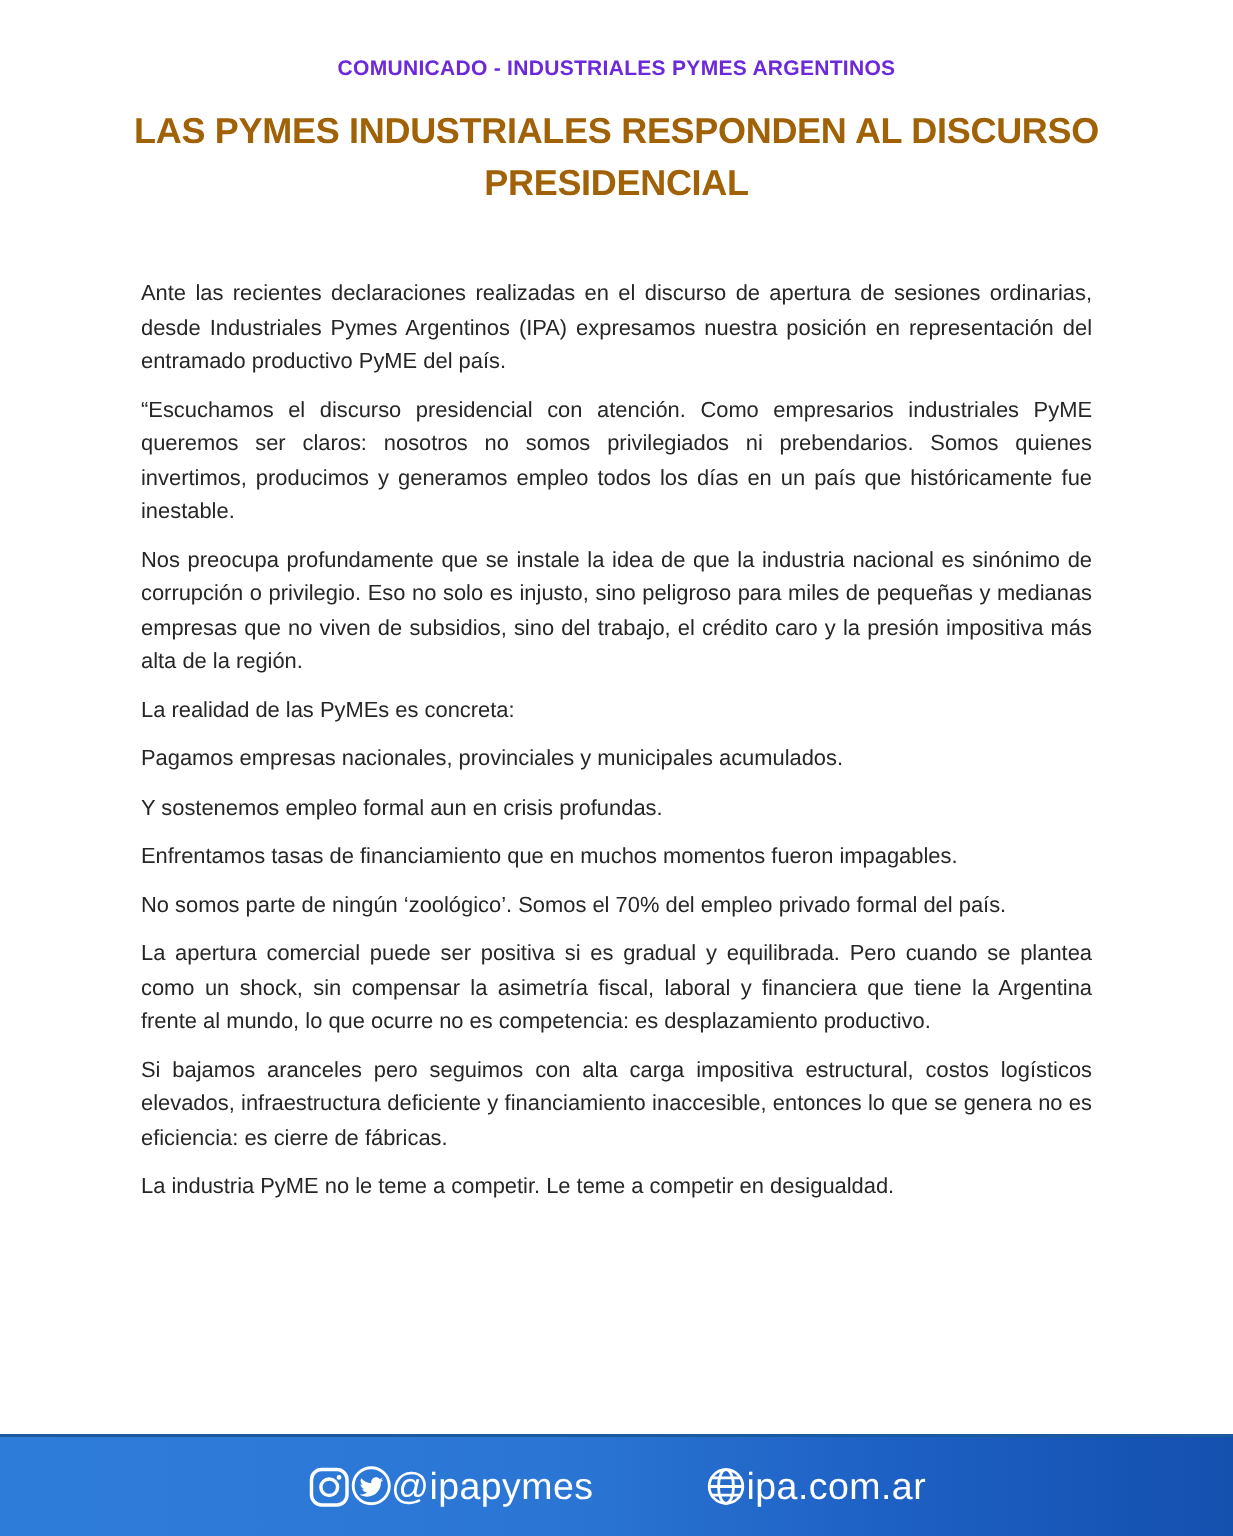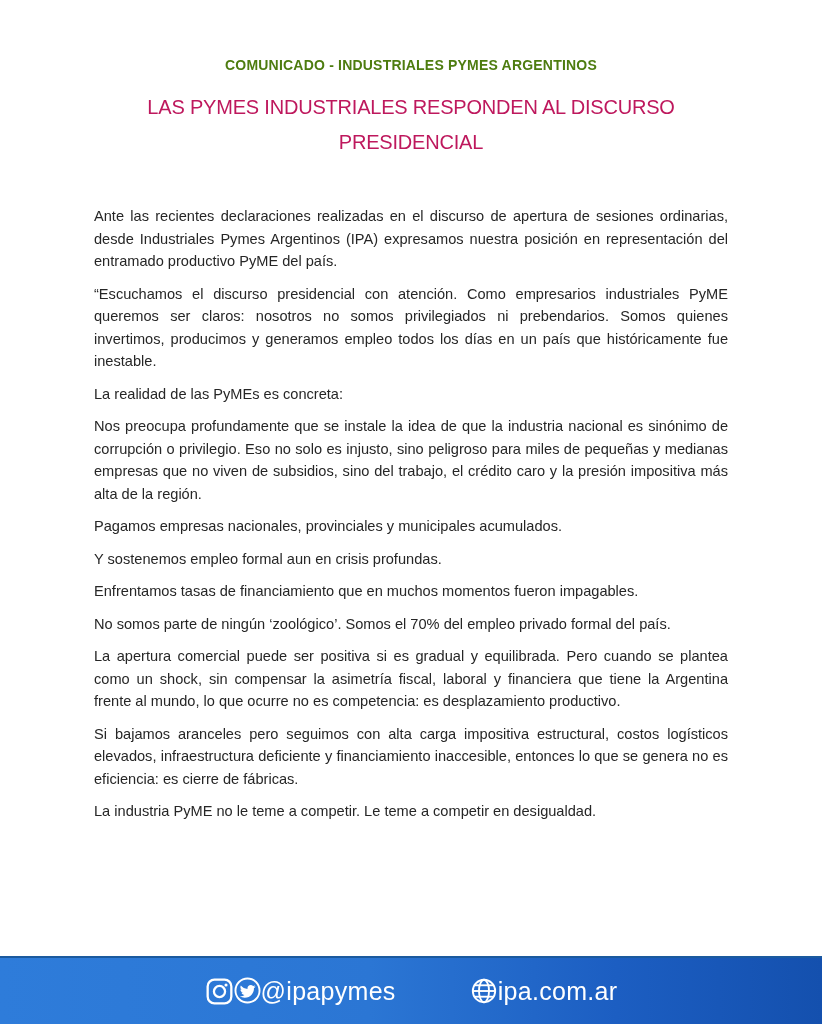--- a/index.html
+++ b/index.html
@@ -9,34 +9,34 @@
   .page {
     position: relative;
     width: 822px;
     height: 1024px;
     margin: 0 auto;
     background: #ffffff;
     overflow: hidden;
   }
 
   .kicker {
-    margin-top: 57px;
+    margin-top: 37px;
     text-align: center;
     font-size: 14px;
     font-weight: 700;
-    color: #4d7c0f;
+    color: #6d28d9;
     letter-spacing: 0.2px;
   }
 
   .title {
     margin-top: 17px;
     text-align: center;
-    color: #be185d;
-    font-weight: 400;
-    font-size: 20px;
+    color: #a16207;
+    font-weight: 700;
+    font-size: 24px;
     line-height: 35px;
     letter-spacing: -0.2px;
   }
   .title .tline { display: block; white-space: nowrap; }
 
   .body-col {
     width: 634px;
     margin: 45px auto 12px auto;
   }
   .body-col p.para {
@@ -80,22 +80,22 @@
   <div class="kicker">COMUNICADO - INDUSTRIALES PYMES ARGENTINOS</div>
 
   <h1 class="title">
     <span class="tline">LAS PYMES INDUSTRIALES RESPONDEN AL DISCURSO</span>
     <span class="tline">PRESIDENCIAL</span>
   </h1>
 
   <div class="body-col">
       <p class="para">Ante las recientes declaraciones realizadas en el discurso de apertura de sesiones ordinarias, desde Industriales Pymes Argentinos (IPA) expresamos nuestra posición en representación del entramado productivo PyME del país.</p>
       <p class="para">“Escuchamos el discurso presidencial con atención. Como empresarios industriales PyME queremos ser claros: nosotros no somos privilegiados ni prebendarios. Somos quienes invertimos, producimos y generamos empleo todos los días en un país que históricamente fue inestable.</p>
+      <p class="para">Nos preocupa profundamente que se instale la idea de que la industria nacional es sinónimo de corrupción o privilegio. Eso no solo es injusto, sino peligroso para miles de pequeñas y medianas empresas que no viven de subsidios, sino del trabajo, el crédito caro y la presión impositiva más alta de la región.</p>
       <p class="para">La realidad de las PyMEs es concreta:</p>
-      <p class="para">Nos preocupa profundamente que se instale la idea de que la industria nacional es sinónimo de corrupción o privilegio. Eso no solo es injusto, sino peligroso para miles de pequeñas y medianas empresas que no viven de subsidios, sino del trabajo, el crédito caro y la presión impositiva más alta de la región.</p>
       <p class="para">Pagamos empresas nacionales, provinciales y municipales acumulados.</p>
       <p class="para">Y sostenemos empleo formal aun en crisis profundas.</p>
       <p class="para">Enfrentamos tasas de financiamiento que en muchos momentos fueron impagables.</p>
       <p class="para">No somos parte de ningún ‘zoológico’. Somos el 70% del empleo privado formal del país.</p>
       <p class="para">La apertura comercial puede ser positiva si es gradual y equilibrada. Pero cuando se plantea como un shock, sin compensar la asimetría fiscal, laboral y financiera que tiene la Argentina frente al mundo, lo que ocurre no es competencia: es desplazamiento productivo.</p>
       <p class="para">Si bajamos aranceles pero seguimos con alta carga impositiva estructural, costos logísticos elevados, infraestructura deficiente y financiamiento inaccesible, entonces lo que se genera no es eficiencia: es cierre de fábricas.</p>
       <p class="para">La industria PyME no le teme a competir. Le teme a competir en desigualdad.</p>
     </div>
 
   <div class="footer-bar">

